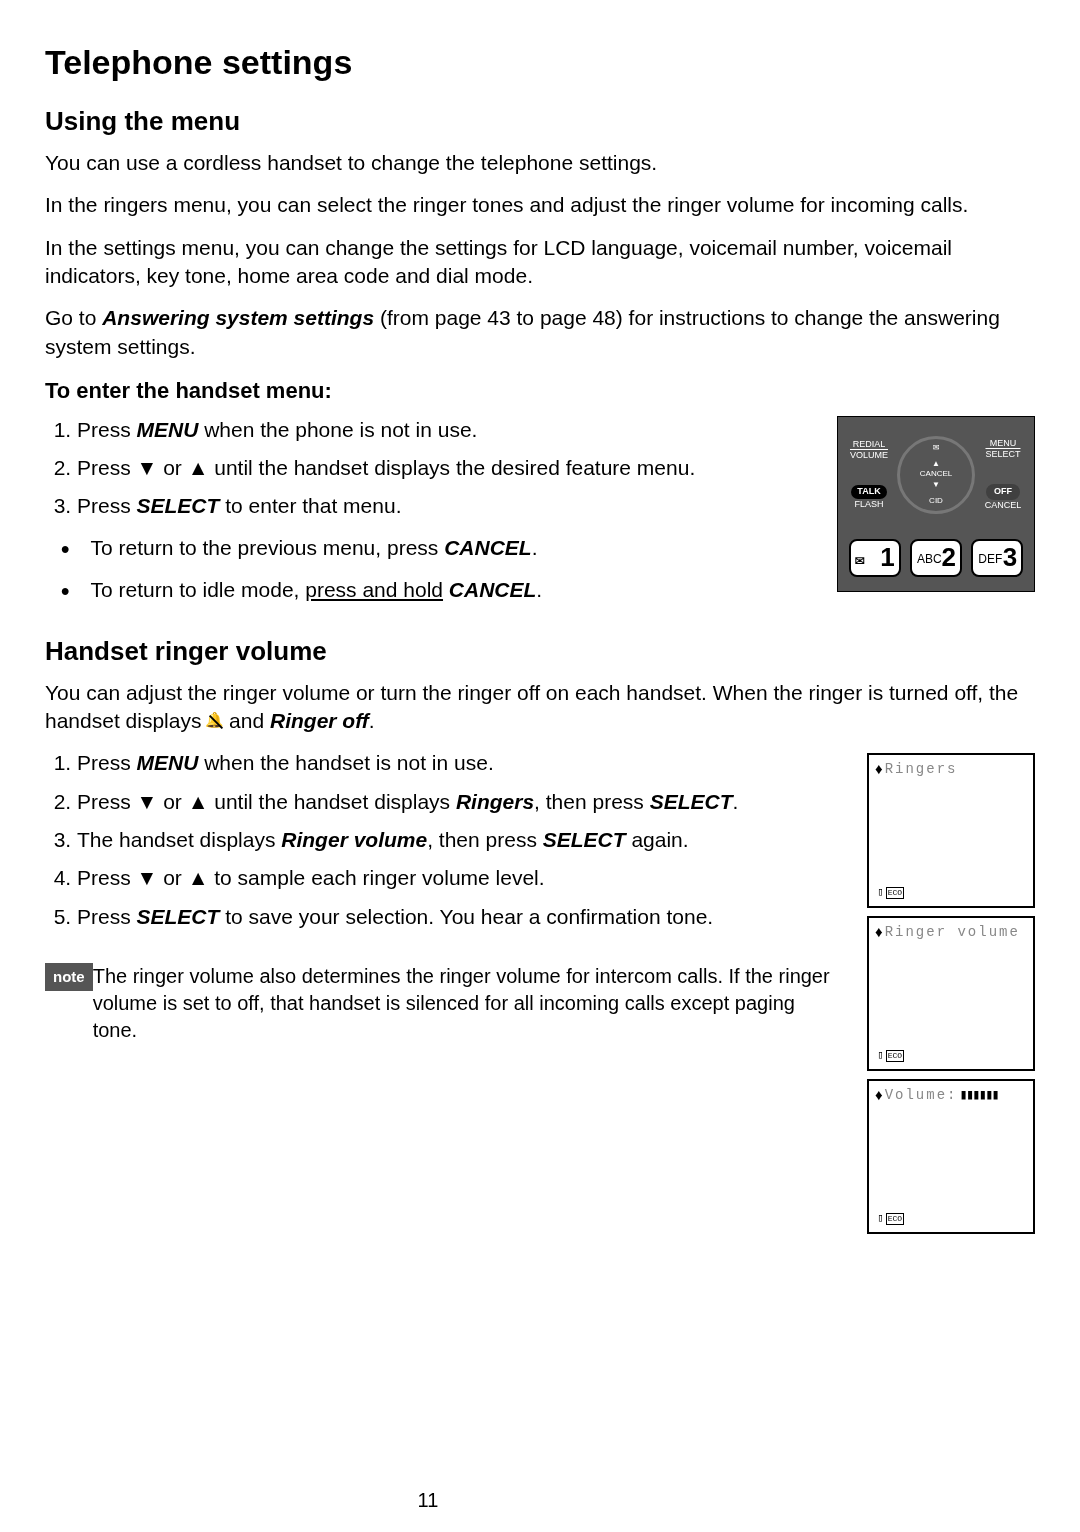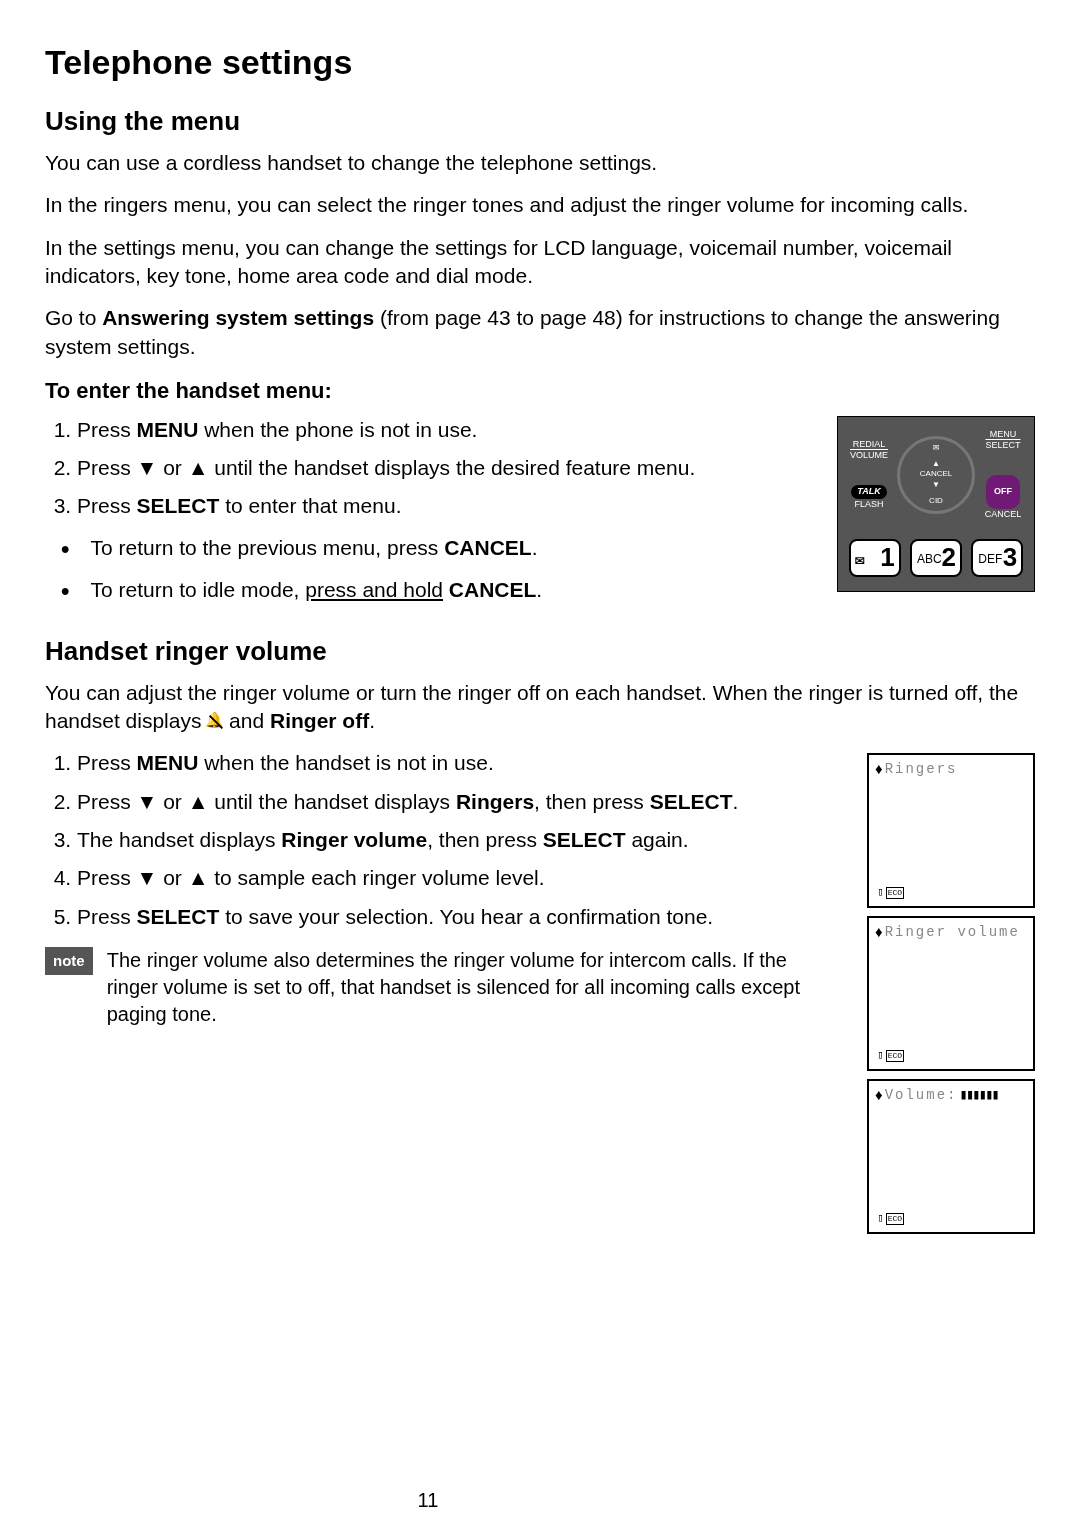--- a/index.html
+++ b/index.html
@@ -19,39 +19,39 @@
   h3 { font-size: 22px; font-weight: bold; margin-bottom: 10px; margin-top: 15px; }
   p  { margin-bottom: 14px; }
   .row { display: flex; align-items: flex-start; gap: 28px; }
   .col-text { flex: 1; }
   ol { list-style: decimal; padding-left: 32px; margin-bottom: 12px; }
   ol li { margin-bottom: 10px; }
   ul.bullets { list-style: none; padding-left: 16px; margin-bottom: 18px; }
   ul.bullets li::before { content: "•"; display: inline-block; width: 24px; font-weight: bold; font-size: 24px; vertical-align: -2px; }
   ul.bullets li { margin-bottom: 10px; }
   .underline { text-decoration: underline; }
-  b { font-weight: bold; }
+  b { font-weight: bold; font-style: italic; }
   .page-num { position: absolute; bottom: 18px; left: 0; width: 856px; text-align: center; font-size: 20px; }
 
   
   .phone {
     width: 198px;
     background: #555;
     border: 1px solid #000;
     padding: 8px 6px 14px 6px;
     color: #fff;
     font-family: Arial, sans-serif;
     font-size: 9px;
     flex-shrink: 0;
   }
   .phone .top { display: flex; justify-content: space-between; align-items: center; height: 100px; position: relative; }
   .phone .side { display: flex; flex-direction: column; align-items: center; gap: 1px; width: 50px; }
   .phone .side span { display: block; line-height: 1.1; }
-  .phone .talk { background:#000;border-radius:10px;padding:2px 6px;font-weight:bold;font-style:italic; }
-  .phone .off  { background:#701a75;border-radius:10px;padding:12px 8px;font-weight:bold; }
+  .phone .talk { background:#000;border-radius:10px;padding:2px 6px;font-weight:bold; }
+  .phone .off  { background:#404040;border-radius:10px;padding:3px 8px;font-weight:bold; }
   .phone .dpad {
     width: 78px; height: 78px; border: 3px solid #777; border-radius: 50%;
     display: flex; flex-direction: column; justify-content: space-between; align-items: center;
     padding: 4px 0; font-size: 8px; position: relative; margin: 0 auto;
   }
   .phone .dpad .mid { display: flex; flex-direction: column; align-items: center; gap: 0; }
   .phone .keys { display:flex; justify-content:space-around; margin-top:14px; }
   .phone .key {
     width: 52px; height: 38px; background:#fff; color:#000; border:2px solid #000; border-radius: 8px;
     display:flex; align-items:center; justify-content:flex-end; padding:0 4px; font-weight:bold; font-size:26px;
@@ -72,21 +72,21 @@
     padding: 4px 6px;
     position: relative;
     background:#fff;
   }
   .lcd .arrow { font-family: Arial; color:#000; font-size:15px; vertical-align:-1px; letter-spacing:0; }
   .lcd .line1 { display:flex; align-items:center; gap:2px; }
   .lcd .status { position:absolute; bottom:6px; left:8px; color:#000; font-size:11px; letter-spacing:0; display:flex;align-items:center;gap:2px;}
   .lcd .bars  { color:#000; letter-spacing:-2px; font-weight:bold; }
 
   
-  .note-row { display:flex; gap:14px; align-items:flex-start; margin-top:16px; }
+  .note-row { display:flex; align-items:flex-start; margin-top:32px; }
   .note-tag { background:#555; color:#fff; font-size:15px; font-weight:bold; padding:4px 8px; font-family: Arial; }
   .note-text { font-size:20px; line-height:1.35; flex:1; }
 
   
   .belloff { display:inline-block; position:relative; width:16px; height:16px; vertical-align:-2px; }
   .belloff::before{ content:"🔔"; position:absolute; left:-2px; top:-4px; font-size:15px; color:#000;}
   .belloff::after{ content:""; position:absolute; left:0; top:7px; width:18px; height:2px; background:#000; transform:rotate(45deg);}
 </style>
 </head>
 <body>

